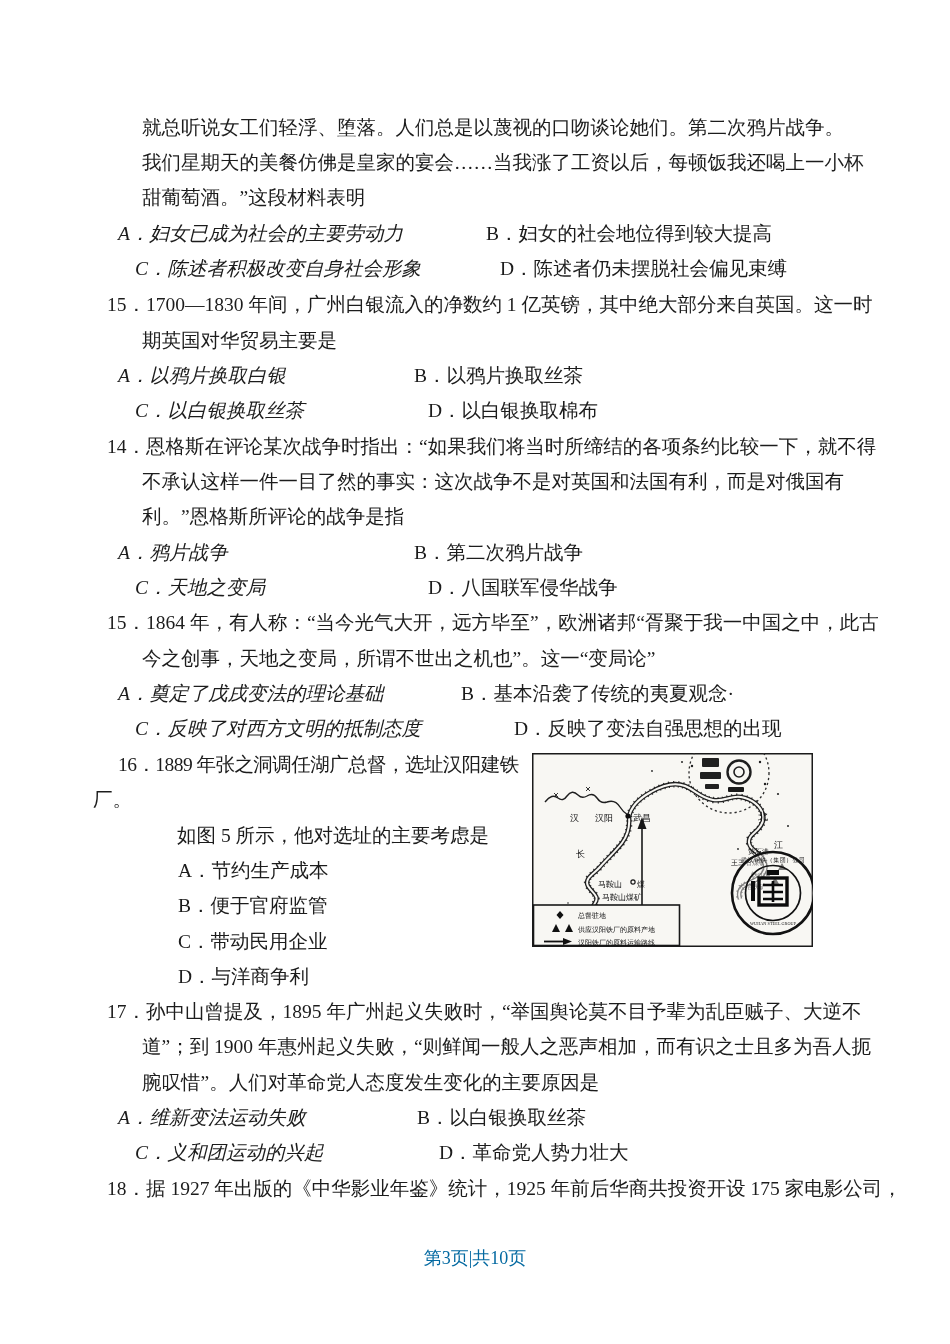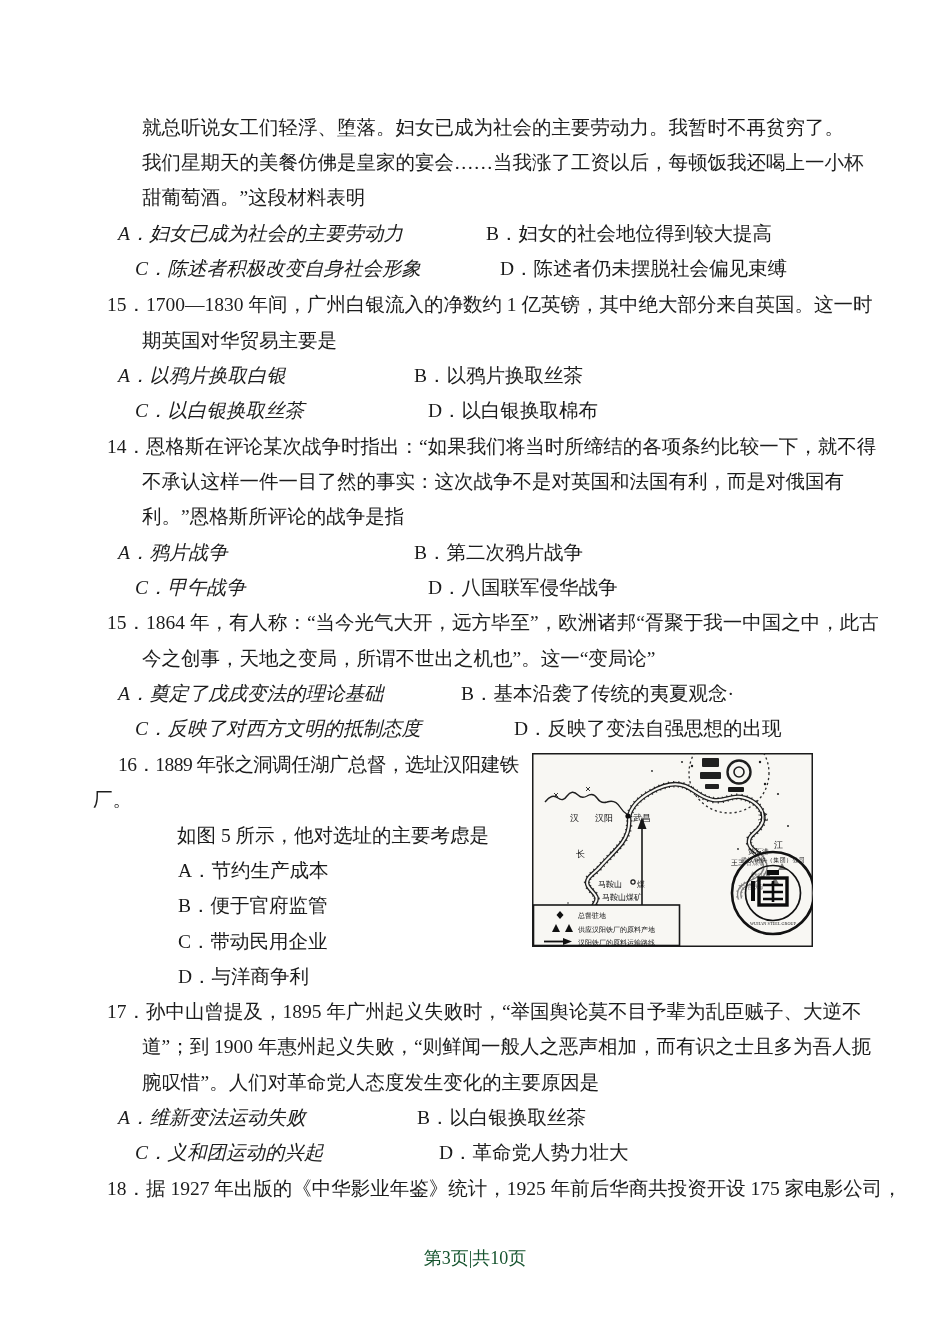--- a/index.html
+++ b/index.html
@@ -5,45 +5,45 @@
   html,body{margin:0;padding:0;background:#ffffff;}
   .page{
     position:relative;width:950px;height:1344px;background:#ffffff;overflow:hidden;
     font-family:"Liberation Serif","DejaVu Serif",serif;
     color:#1c1c1c;font-size:19.5px;
   }
   .ln{position:absolute;white-space:nowrap;line-height:1.25;}
   .opts .slot{display:inline-block;font-style:italic;}
   .tight{letter-spacing:-0.55px;}
   .qnum{display:inline-block;}
-  .footer{position:absolute;left:0;width:100%;text-align:center;font-size:18px;color:#14532d;}
+  .footer{position:absolute;left:0;width:100%;text-align:center;font-size:18px;color:#0369a1;}
   svg.map{position:absolute;left:532px;top:753px;width:281px;height:194px;filter:blur(0.35px) contrast(1.04);}
   svg.map text{font-family:"Liberation Serif","DejaVu Serif",serif;fill:#141414;}
 </style>
 </head>
 <body>
 
 <div class="page">
 
-  <div class="ln" style="left:142px;top:116px">就总听说女工们轻浮、堕落。妇女已成为社会的主要劳动力。我暂时不再贫穷了。</div>
+  <div class="ln" style="left:142px;top:116px">就总听说女工们轻浮、堕落。人们总是以蔑视的口吻谈论她们。第二次鸦片战争。</div>
   <div class="ln" style="left:142px;top:151px">我们星期天的美餐仿佛是皇家的宴会……当我涨了工资以后，每顿饭我还喝上一小杯</div>
   <div class="ln" style="left:142px;top:186px">甜葡萄酒。”这段材料表明</div>
   <div class="ln opts" style="left:118px;top:222px"><span class="slot" style="width:368px">A．妇女已成为社会的主要劳动力</span><span>B．妇女的社会地位得到较大提高</span></div>
   <div class="ln opts" style="left:135px;top:257px"><span class="slot" style="width:365px">C．陈述者积极改变自身社会形象</span><span>D．陈述者仍未摆脱社会偏见束缚</span></div>
 
   <div class="ln" style="left:107px;top:293px"><span class="qnum">15．</span><span>1700—1830 年间，广州白银流入的净数约 1 亿英镑，其中绝大部分来自英国。这一时</span></div>
   <div class="ln" style="left:142px;top:329px">期英国对华贸易主要是</div>
   <div class="ln opts" style="left:118px;top:364px"><span class="slot" style="width:296px">A．以鸦片换取白银</span><span>B．以鸦片换取丝茶</span></div>
   <div class="ln opts" style="left:135px;top:399px"><span class="slot" style="width:293px">C．以白银换取丝茶</span><span>D．以白银换取棉布</span></div>
 
   <div class="ln" style="left:107px;top:435px"><span class="qnum">14．</span><span>恩格斯在评论某次战争时指出：“如果我们将当时所缔结的各项条约比较一下，就不得</span></div>
   <div class="ln" style="left:142px;top:470px">不承认这样一件一目了然的事实：这次战争不是对英国和法国有利，而是对俄国有</div>
   <div class="ln" style="left:142px;top:505px">利。”恩格斯所评论的战争是指</div>
   <div class="ln opts" style="left:118px;top:541px"><span class="slot" style="width:296px">A．鸦片战争</span><span>B．第二次鸦片战争</span></div>
-  <div class="ln opts" style="left:135px;top:576px"><span class="slot" style="width:293px">C．甲午战争</span><span>D．八国联军侵华战争</span></div>
+  <div class="ln opts" style="left:135px;top:576px"><span class="slot" style="width:293px">C．天地之变局</span><span>D．八国联军侵华战争</span></div>
 
   <div class="ln" style="left:107px;top:611px"><span class="qnum">15．</span><span>1864 年，有人称：“当今光气大开，远方毕至”，欧洲诸邦“胥聚于我一中国之中，此古</span></div>
   <div class="ln" style="left:142px;top:647px">今之创事，天地之变局，所谓不世出之机也”。这一“变局论”</div>
   <div class="ln opts" style="left:118px;top:682px"><span class="slot" style="width:343px">A．奠定了戊戌变法的理论基础</span><span>B．基本沿袭了传统的夷夏观念·</span></div>
   <div class="ln opts" style="left:135px;top:717px"><span class="slot" style="width:379px">C．反映了对西方文明的抵制态度</span><span>D．反映了变法自强思想的出现</span></div>
 
   <div class="ln tight" style="left:118px;top:753px"><span class="qnum">16．</span><span>1889 年张之洞调任湖广总督，选址汉阳建铁</span></div>
   <div class="ln" style="left:93px;top:788px">厂。</div>
   <div class="ln" style="left:177px;top:824px">如图 5 所示，他对选址的主要考虑是</div>
   <div class="ln" style="left:178px;top:859px">A．节约生产成本</div>

